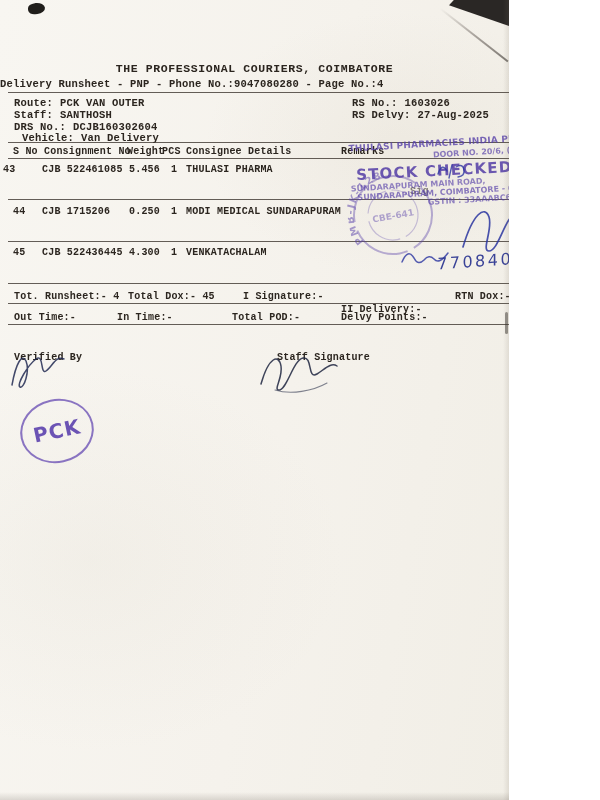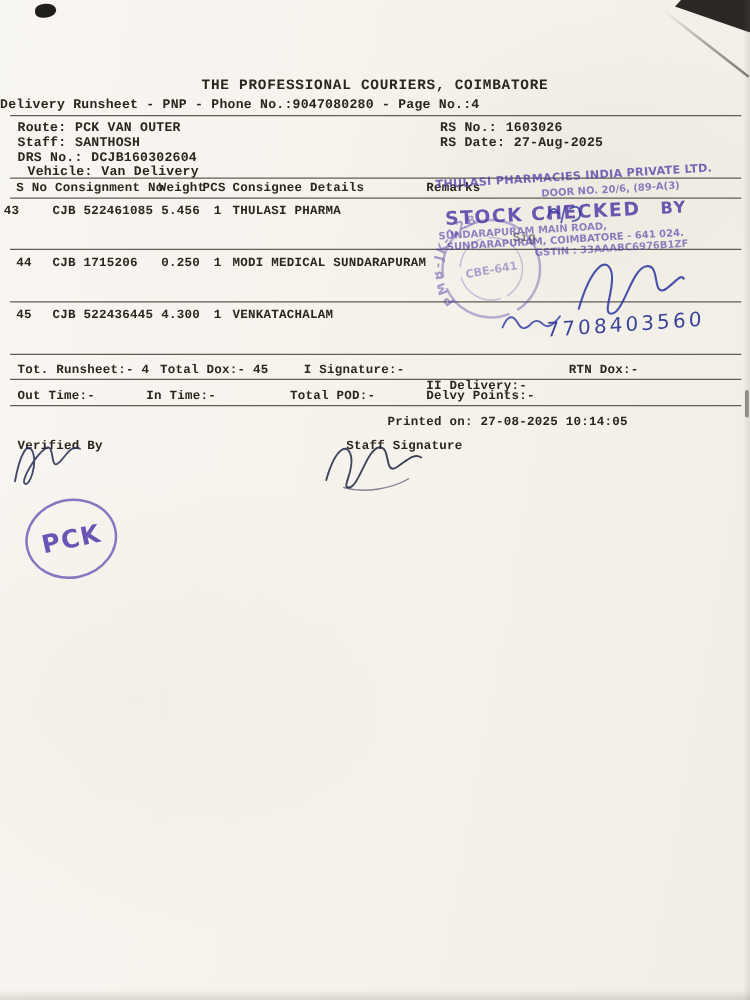--- a/index.html
+++ b/index.html
@@ -1,19 +1,19 @@
 <!DOCTYPE html>
 <html><head>
 <meta charset="utf-8">
 <style>
   * { margin:0; padding:0; box-sizing:border-box; }
   html,body { width:600px; height:800px; }
   body { font-family:"Liberation Mono","DejaVu Sans Mono",monospace; }
   .page {
-    position:relative; width:600px; height:800px; overflow:hidden;
+    position:relative; width:509px; height:800px; overflow:hidden;
     background:
       radial-gradient(ellipse 320px 220px at 78% 18%, rgba(205,195,175,.16), transparent 60%),
       radial-gradient(ellipse 420px 320px at 18% 70%, rgba(212,206,190,.14), transparent 60%),
       linear-gradient(100deg,#f8f6f1 0%,#f5f2ec 55%,#f1eee6 100%);
   }
   .t, .abs { position:absolute; white-space:nowrap;
     font-family:"Liberation Mono","DejaVu Sans Mono",monospace;
     font-weight:700; font-size:10px; letter-spacing:.2px; color:#2b251f; }
   .t { top:0; }
   .title { font-size:11.5px; letter-spacing:.6px; width:100%; text-align:center; }
@@ -74,21 +74,21 @@
   <div class="abs meta" style="left:14px;top:97px">
     <span>Route:</span><b>PCK VAN OUTER</b>
   </div>
   <div class="abs meta" style="left:352px;top:97px">
     <span>RS No.:</span><b>1603026</b>
   </div>
   <div class="abs meta" style="left:14px;top:109px">
     <span>Staff:</span><b>SANTHOSH</b>
   </div>
   <div class="abs meta" style="left:352px;top:109px">
-    <span>RS Date:</span><b>27-Aug-2025</b>
+    <span>RS Delvy:</span><b>27-Aug-2025</b>
   </div>
   <div class="abs meta" style="left:14px;top:121px">
     <span>DRS No.:</span><b>DCJB160302604</b>
   </div>
   <div class="abs meta" style="left:22px;top:132px">
     <span>Vehicle:</span><b>Van Delivery</b>
   </div>
 
   <div class="hline" style="top:142px"></div>
   <div class="trow" style="top:146px">
@@ -135,21 +135,20 @@
   <span class="abs" style="left:341px;top:304px">II Delivery:-</span>
   <span class="abs" style="left:455px;top:291px">RTN Dox:-</span>
   <div class="hline" style="top:303px"></div>
 
   <span class="abs" style="left:14px;top:312px">Out Time:-</span>
   <span class="abs" style="left:117px;top:312px">In Time:-</span>
   <span class="abs" style="left:232px;top:312px">Total POD:-</span>
   <span class="abs" style="left:341px;top:312px">Delvy Points:-</span>
   <div class="hline" style="top:324px"></div>
 
-  <span class="abs" style="left:310px;top:333px">Printed on: 27-08-2025 10:14:05</span>
 
   <span class="abs" style="left:14px;top:352px">Verified By</span>
   <span class="abs" style="left:277px;top:352px">Staff Signature</span>
 
   <svg class="scribble" style="left:6px;top:345px" width="64" height="52" viewBox="0 0 64 52">
     <path d="M6,40 C10,18 16,8 20,16 C24,26 18,44 14,42 C10,40 22,20 30,14 C38,8 34,30 40,26 C46,22 50,10 58,14" stroke="#222a52" stroke-width="1.5" opacity=".85"></path>
   </svg>
   <svg class="scribble" style="left:255px;top:350px" width="86" height="46" viewBox="0 0 86 46">
     <path d="M6,34 C14,6 24,4 26,16 C28,28 18,40 24,40 C32,40 38,10 48,8 C58,6 52,30 62,24 C70,19 76,12 82,16" stroke="#1d2440" stroke-width="1.5" opacity=".85"></path>
     <path d="M20,40 C36,45 58,41 72,33" stroke="#1d2440" stroke-width="1.1" opacity=".55"></path>

